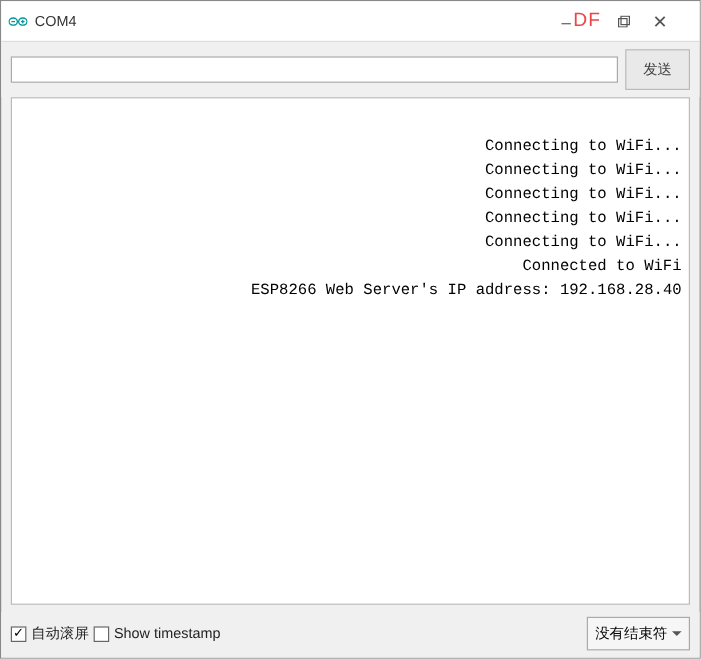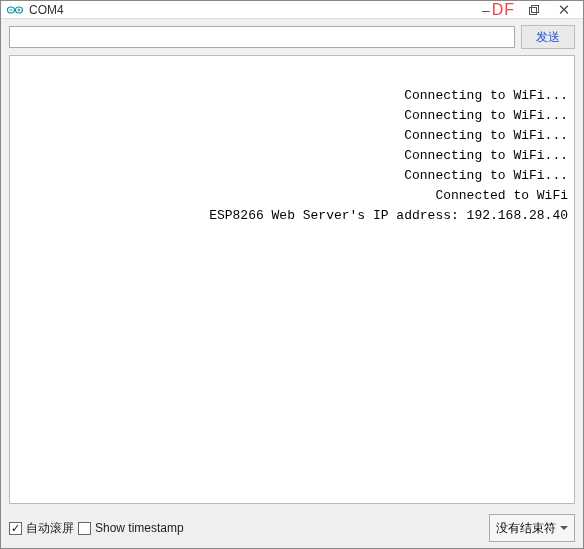--- a/index.html
+++ b/index.html
@@ -15,25 +15,25 @@
   }
   .window {
     width: 584px;
     height: 549px;
     border: 1px solid #888;
     display: flex;
     flex-direction: column;
     background: #f0f0f0;
   }
   .titlebar {
-    height: 18px;
-    background: #fff;
-    display: flex;
-    align-items: center;
-    padding: 0 4px 0 6px;
+    height: 34px;
+    background: #fff;
+    display: flex;
+    align-items: center;
+    padding: 0 18px 0 6px;
     border-bottom: 1px solid #ddd;
     position: relative;
   }
   .app-icon {
     width: 16px;
     height: 16px;
     margin-right: 6px;
     display: flex;
     align-items: center;
     justify-content: center;
@@ -76,26 +76,26 @@
   }
   .send-input {
     flex: 1;
     height: 22px;
     border: 1px solid #aaa;
     background: #fff;
     padding: 0 4px;
     font-size: 12px;
   }
   .btn {
-    height: 24px;
+    height: 34px;
     min-width: 54px;
     background: #e9e9e9;
     border: 1px solid #bbb;
     font-size: 12px;
-    color: #1d4ed8;
+    color: #404040;
     padding: 0 8px;
     cursor: default;
     display: inline-flex;
     align-items: center;
     justify-content: center;
   }
   .btn.highlight {
     border: 1px solid #4a90d9;
     background: #eaf3fb;
   }

